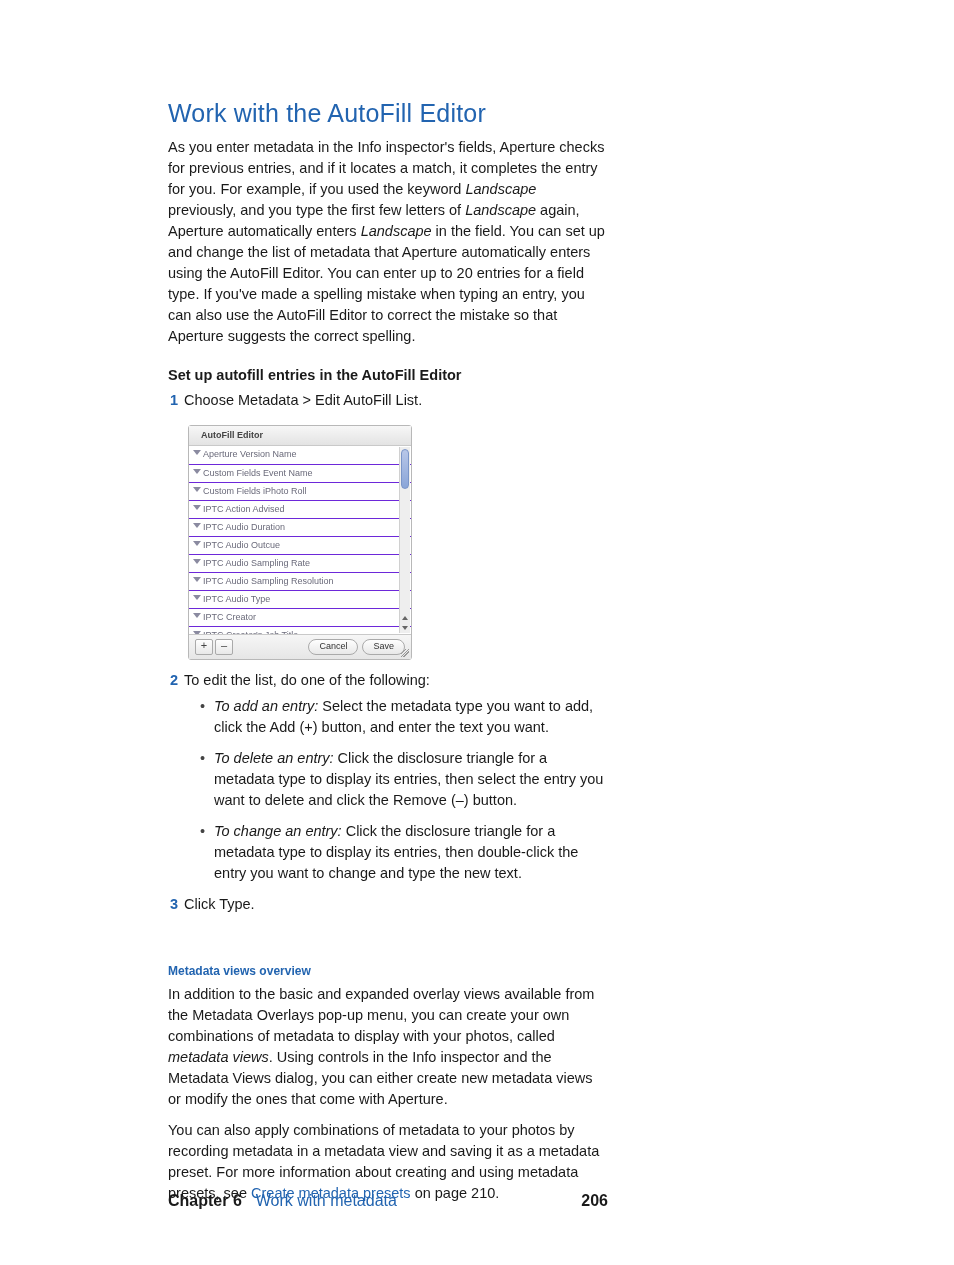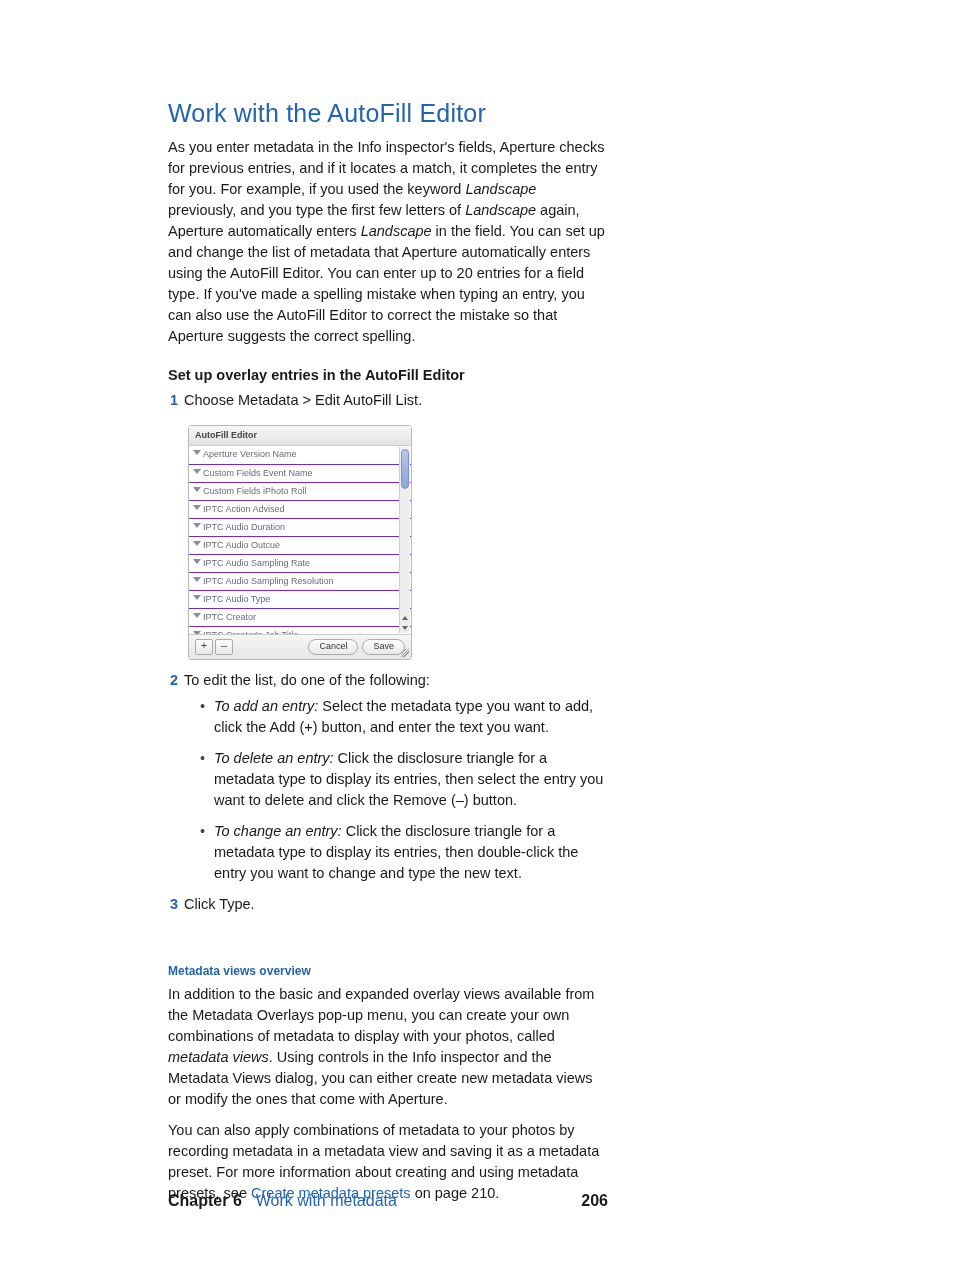--- a/index.html
+++ b/index.html
@@ -79,21 +79,21 @@
     border: 1px solid #b8b8b8;
     border-radius: 3px;
     font-size: 9px;
     font-family: "Lucida Grande", "Helvetica Neue", Arial, sans-serif;
     color: #444;
     position: relative;
   }
   .autofill .title {
     background: linear-gradient(#f7f7f7,#e3e3e3);
     border-bottom: 1px solid #c9c9c9;
-    padding: 3px 6px;
+    padding: 3px 12px;
     font-weight: 700;
     font-size: 9px;
   }
   .autofill .listarea {
     position: relative;
     background: #fff;
     max-height: 188px;
     overflow: hidden;
   }
   .autofill .row {
@@ -208,21 +208,21 @@
 </head>
 <body>
 
 <div class="page">
 
   <h2 class="section">Work with the AutoFill Editor</h2>
   <p>
     <span>As you enter metadata in the Info inspector's fields, Aperture checks for previous entries, and if it locates a match, it completes the entry for you. For example, if you used the keyword </span><span class="ital">Landscape</span><span> previously, and you type the first few letters of </span><span class="ital">Landscape</span><span> again, Aperture automatically enters </span><span class="ital">Landscape</span><span> in the field. You can set up and change the list of metadata that Aperture automatically enters using the AutoFill Editor. You can enter up to 20 entries for a field type. If you've made a spelling mistake when typing an entry, you can also use the AutoFill Editor to correct the mistake so that Aperture suggests the correct spelling.</span>
   </p>
 
-  <p class="bold" style="margin-top:18px;margin-bottom:2px">Set up overlay entries in the AutoFill Editor</p>
+  <p class="bold" style="margin-top:18px;margin-bottom:2px">Set up autofill entries in the AutoFill Editor</p>
 
   <ol class="steps">
     <li>
       <span class="num">1</span>
       <span>Choose Metadata &gt; Edit AutoFill List.</span>
 
       <div class="sshot-wrap">
         <div class="autofill">
           <div class="title">AutoFill Editor</div>
           <div class="listarea">

